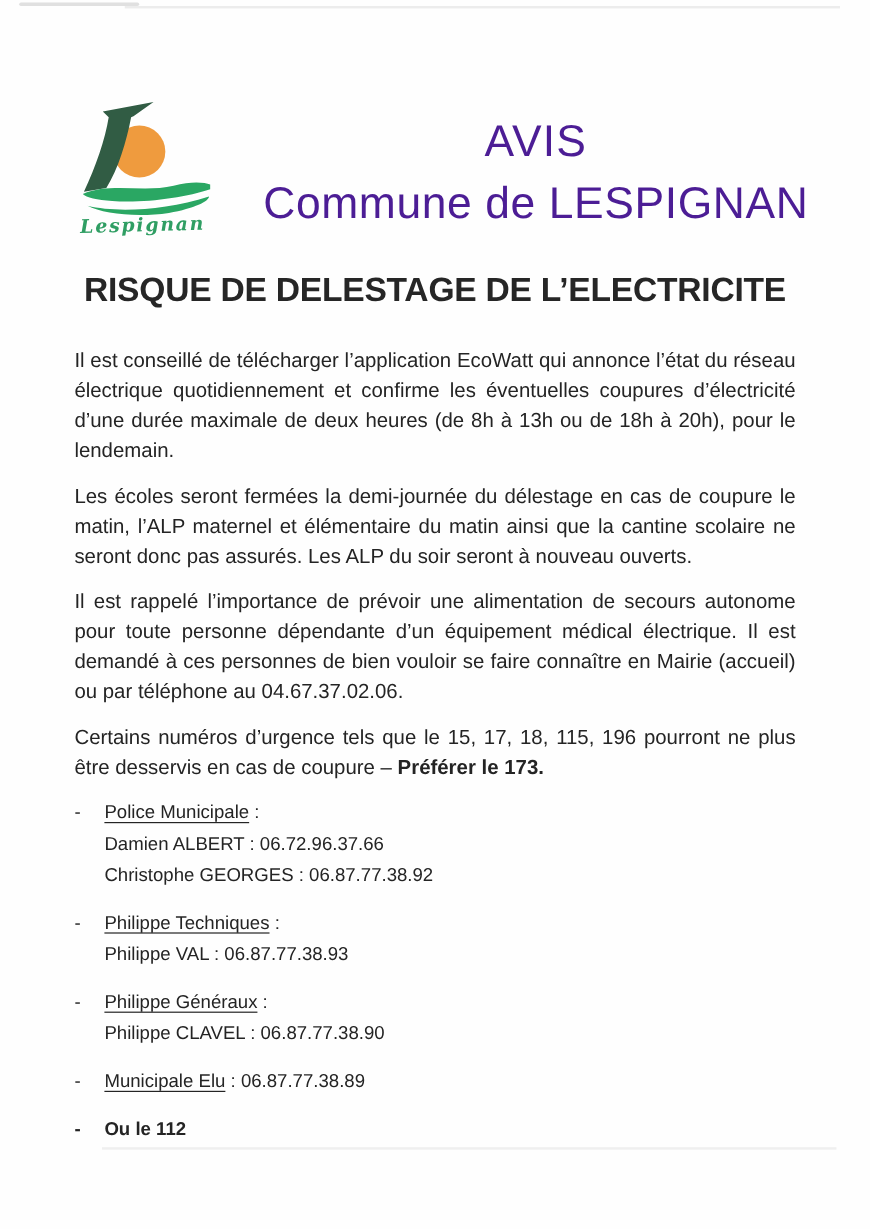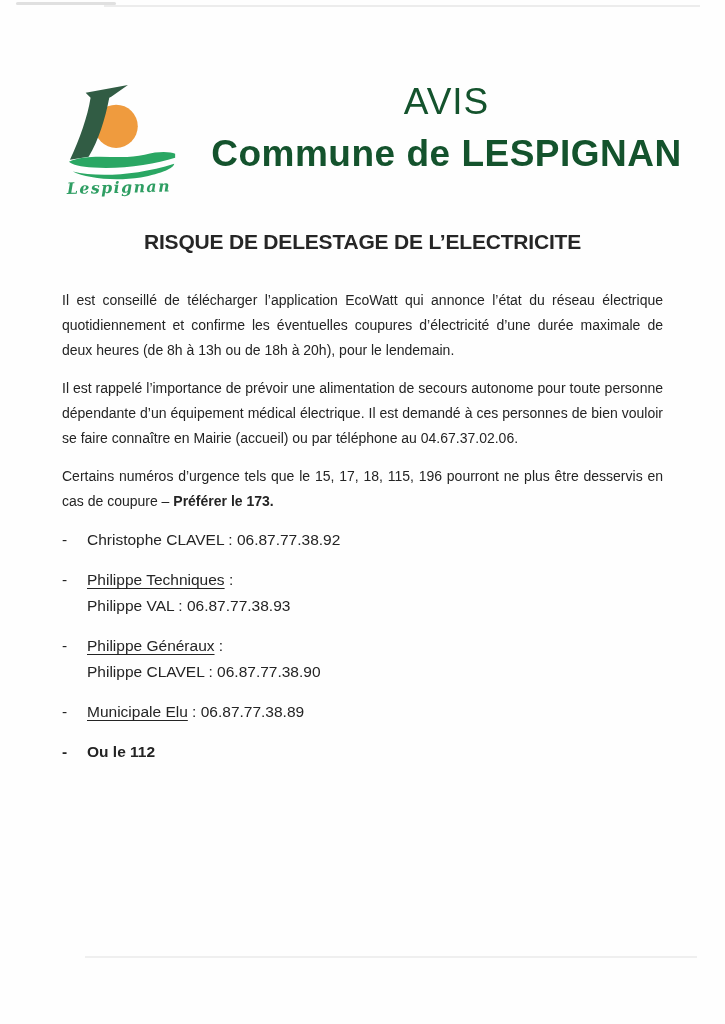--- a/index.html
+++ b/index.html
@@ -20,47 +20,47 @@
   .scanline { position: absolute; pointer-events: none; }
   .scanline.top-a   { top: 2px;  left: 16px;  width: 100px; height: 3px; background: #c7c7c7; opacity: .55; border-radius: 2px; }
   .scanline.top-b   { top: 5px;  left: 104px; width: 596px; height: 2px; background: #d9d9d9; opacity: .5; }
   .scanline.bottom  { top: 956px; left: 85px; width: 612px; height: 2px; background: #ebebeb; opacity: .8; }
 
   
   .header { position: relative; height: 228px; }
   .logo-box { position: absolute; left: 66px; top: 84px; width: 118px; height: 118px; }
   .logo-box svg { display: block; width: 100%; height: 100%; }
   .titles {
-    position: absolute; left: 190px; right: 22px; top: 78px;
+    position: absolute; left: 190px; right: 22px; top: 94px;
     text-align: center;
-    color: #14532d;
+    color: #4c1d95;
   }
   .title-line1 {
     font-size: 37px; line-height: 48px; letter-spacing: 1px; font-weight: 400;
   }
   .title-line2 {
-    font-size: 37px; line-height: 56px; letter-spacing: 0.5px; font-weight: 700; text-align: center;
+    font-size: 37px; line-height: 56px; letter-spacing: 0.5px; font-weight: 400; text-align: center;
   }
 
   
   .doc-heading {
     text-align: center;
-    font-size: 21px;
+    font-size: 28px;
     font-weight: 700;
     letter-spacing: -0.2px;
     color: #262626;
     line-height: 28px;
     margin: 0;
   }
 
   
   .doc-body {
     margin: 32px 62px 0 62px;
     width: 601px;
-    font-size: 14px;
+    font-size: 17px;
     line-height: 25px;
     color: #242424;
     text-align: justify;
   }
   .doc-body p { margin: 0 0 13px 0; }
   .bold { font-weight: 700; }
 
   
   .contacts {
     margin: 6px 62px 0 62px;
@@ -118,30 +118,33 @@
     <div class="titles">
       <div class="title-line1">AVIS</div>
       <div class="title-line2">Commune de LESPIGNAN</div>
     </div>
   </div>
 
   <h1 class="doc-heading">RISQUE DE DELESTAGE DE L’ELECTRICITE</h1>
 
   <div class="doc-body">
     <p><span>Il est conseillé de télécharger l’application EcoWatt qui annonce l’état du réseau électrique quotidiennement et confirme les éventuelles coupures d’électricité d’une durée maximale de deux heures (de 8h à 13h ou de 18h à 20h), pour le lendemain.</span></p>
+    <p><span>Les écoles seront fermées la demi-journée du délestage en cas de coupure le matin, l’ALP maternel et élémentaire du matin ainsi que la cantine scolaire ne seront donc pas assurés. Les ALP du soir seront à nouveau ouverts.</span></p>
     <p><span>Il est rappelé l’importance de prévoir une alimentation de secours autonome pour toute personne dépendante d’un équipement médical électrique. Il est demandé à ces personnes de bien vouloir se faire connaître en Mairie (accueil) ou par téléphone au 04.67.37.02.06.</span></p>
     <p><span>Certains numéros d’urgence tels que le 15, 17, 18, 115, 196 pourront ne plus être desservis en cas de coupure – </span><span class="bold">Préférer le 173.</span></p>
   </div>
 
   <div class="contacts">
 
     <div class="contact-group">
       <span class="dash">-</span>
       <div class="contact-body">
-        <div>Christophe CLAVEL : 06.87.77.38.92</div>
+        <div><span class="contact-label">Police Municipale</span><span> :</span></div>
+        <div>Damien ALBERT : 06.72.96.37.66</div>
+        <div>Christophe GEORGES : 06.87.77.38.92</div>
       </div>
     </div>
 
     <div class="contact-group">
       <span class="dash">-</span>
       <div class="contact-body">
         <div><span class="contact-label">Philippe Techniques</span><span> :</span></div>
         <div>Philippe VAL : 06.87.77.38.93</div>
       </div>
     </div>

